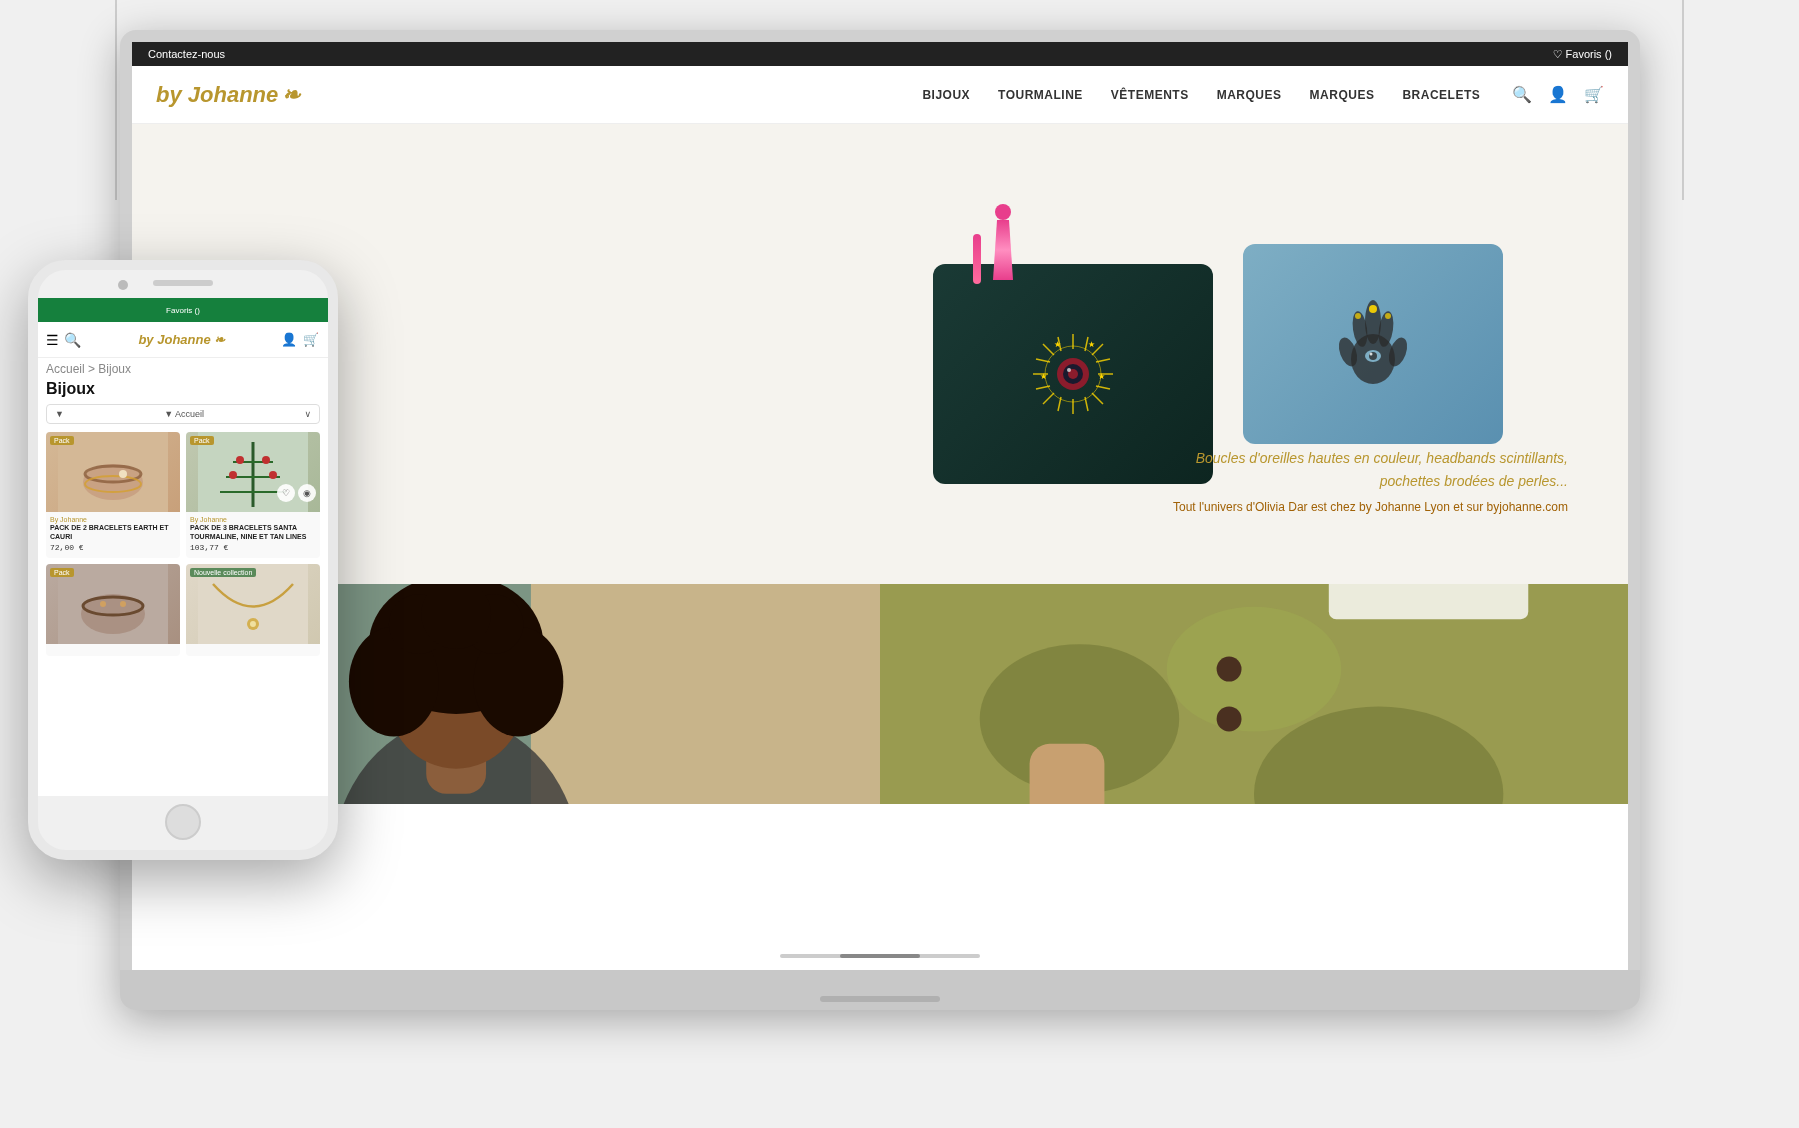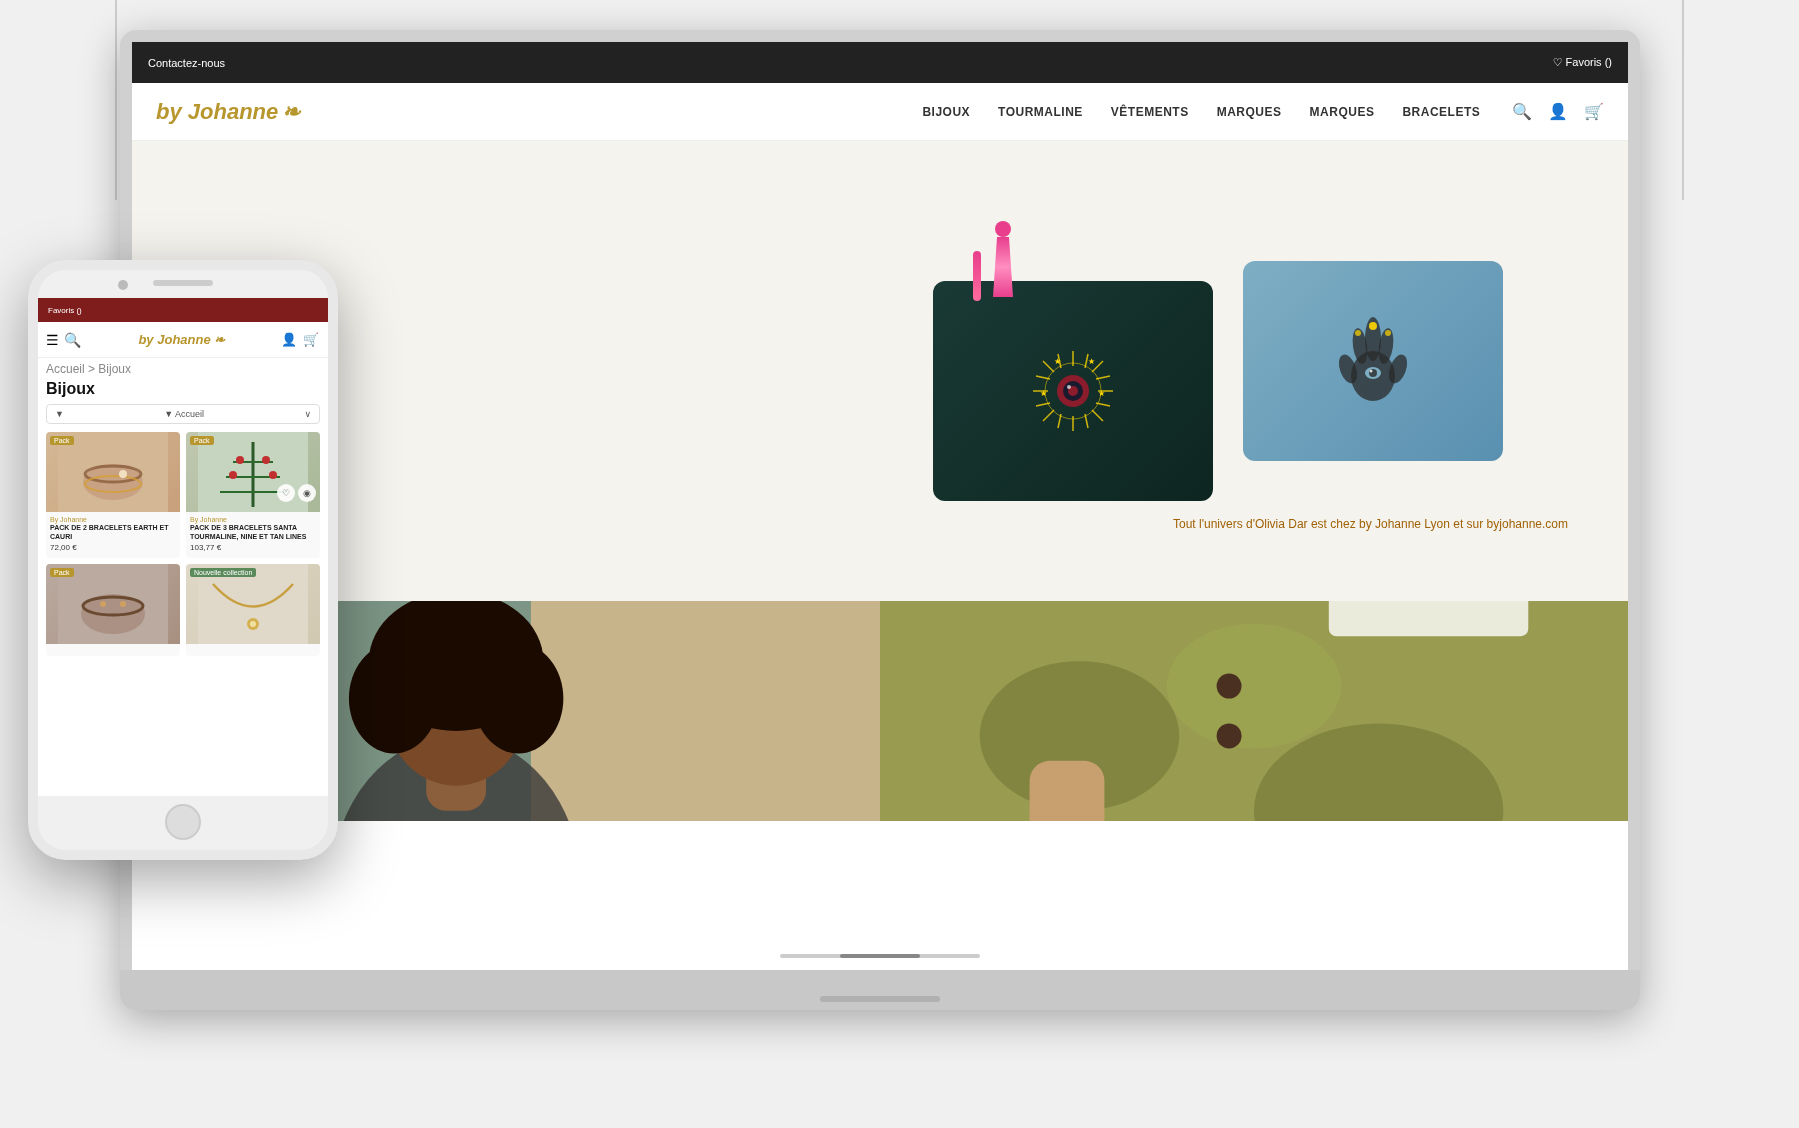--- a/index.html
+++ b/index.html
@@ -58,21 +58,21 @@
       width: 100%;
       height: 100%;
       background: #fff;
       overflow: hidden;
     }
 
     
     .top-bar {
       background: #222;
       color: #fff;
-      height: 41px;
+      height: 24px;
       display: flex;
       align-items: center;
       justify-content: space-between;
       padding: 0 16px;
       font-size: 11px;
       gap: 31px;
     }
 
     
     .main-nav {
@@ -276,24 +276,24 @@
       left: 0;
       right: 0;
       bottom: 54px;
       background: #fff;
       overflow: hidden;
     }
 
     
     .phone-topbar {
       height: 24px;
-      background: #7f1d1d;
-      display: flex;
-      align-items: center;
-      justify-content: flex-start;
+      background: #15803d;
+      display: flex;
+      align-items: center;
+      justify-content: center;
       padding: 0 10px;
       font-size: 8px;
       color: #fff;
     }
     .phone-nav {
       height: 36px;
       display: flex;
       align-items: center;
       padding: 0 8px;
       border-bottom: 1px solid #eee;
@@ -381,20 +381,21 @@
       font-size: 7px;
       font-weight: bold;
       color: #222;
       line-height: 1.3;
       text-transform: uppercase;
     }
     .phone-product-price {
       font-size: 8px;
       color: #333;
       margin-top: 2px;
+      font-family: Liberation Mono, monospace;
     }
 
     
     .side-line-left {
       position: absolute;
       left: 115px;
       top: 0;
       width: 2px;
       height: 200px;
       background: #ccc;
@@ -585,20 +586,24 @@
               <circle cx="43" cy="60" r="1.5" fill="#fff" opacity="0.8"></circle>
 
               <circle cx="45" cy="15" r="4" fill="#ffd700" opacity="0.9"></circle>
               <circle cx="30" cy="22" r="3" fill="#ffd700" opacity="0.7"></circle>
               <circle cx="60" cy="22" r="3" fill="#ffd700" opacity="0.7"></circle>
             </svg>
           </div>
         </div>
 
         <div class="hero-text-block">
+          <div class="hero-tagline">
+            <span>Boucles d'oreilles hautes en couleur,  headbands scintillants,</span><br>
+            <span>pochettes brodées de perles...</span>
+          </div>
           <div class="hero-subtitle">Tout l'univers d'Olivia Dar est chez by Johanne Lyon et sur byjohanne.com</div>
         </div>
       </div>
 
       <div class="bottom-section">
         <div class="bottom-img">
           
           <svg width="100%" height="100%" viewBox="0 0 300 220" preserveAspectRatio="xMidYMid slice">
             <rect width="300" height="220" fill="#c8b48a"></rect>
 

